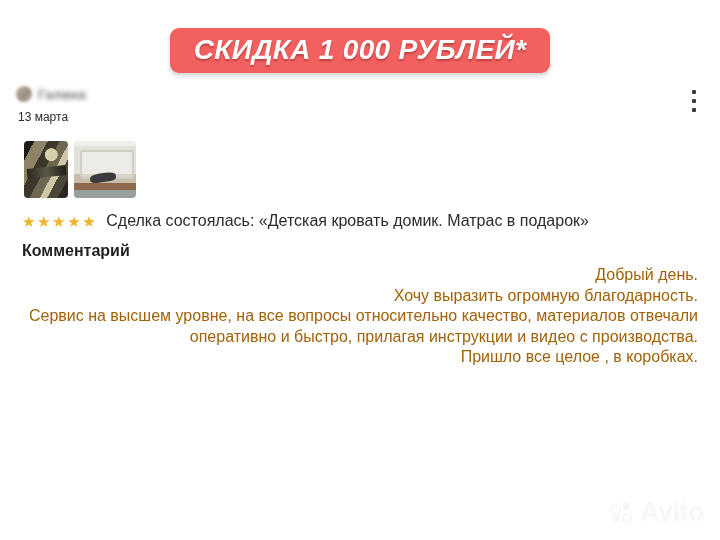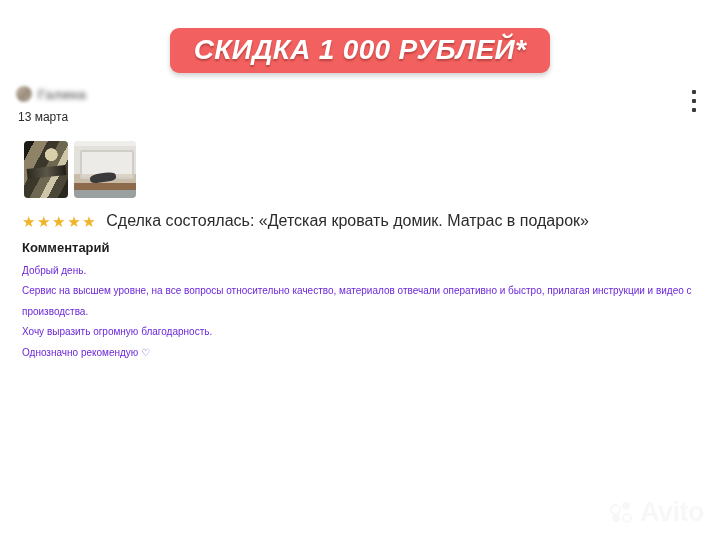--- a/index.html
+++ b/index.html
@@ -170,31 +170,32 @@
   }
 
   
   .comment {
     position: absolute;
     left: 22px;
     top: 239px;
     width: 676px;
   }
   .comment-title {
-    font-size: 13px;
+    font-size: 16px;
     font-weight: bold;
     color: #1f1f1f;
     margin-bottom: 3px;
     line-height: 1.45;
   }
   .comment-line {
-    font-size: 10px;
+    font-size: 16px;
     line-height: 20.5px;
-    color: #6d28d9;
+    color: #a16207;
     white-space: pre-wrap;
+    text-align: right;
   }
 
   
   .watermark {
     position: absolute;
     right: 16px;
     bottom: 14px;
     display: flex;
     align-items: center;
     gap: 4px;
@@ -254,23 +255,23 @@
 </div>
 
 <div class="rating-line">
   <span class="stars">★★★★★</span>
   <span class="deal-text">Сделка состоялась: «Детская кровать домик. Матрас в подарок»</span>
 </div>
 
 <div class="comment">
   <div class="comment-title">Комментарий</div>
   <div class="comment-line">Добрый день.</div>
+  <div class="comment-line">Хочу выразить огромную благодарность.</div>
   <div class="comment-line">Сервис на высшем уровне, на все вопросы относительно качество, материалов отвечали оперативно и быстро, прилагая инструкции и видео с производства.</div>
-  <div class="comment-line">Хочу выразить огромную благодарность.</div>
-  <div class="comment-line">Однозначно рекомендую ♡</div>
+  <div class="comment-line">Пришло все целое , в коробках.</div>
 </div>
 
 <div class="watermark">
   <span class="wm-mark">
     <i class="c1"></i>
       <i class="c2"></i>
       <i class="c3"></i>
       <i class="c4"></i>
   </span>
   <span class="wm-text">Avito</span>

